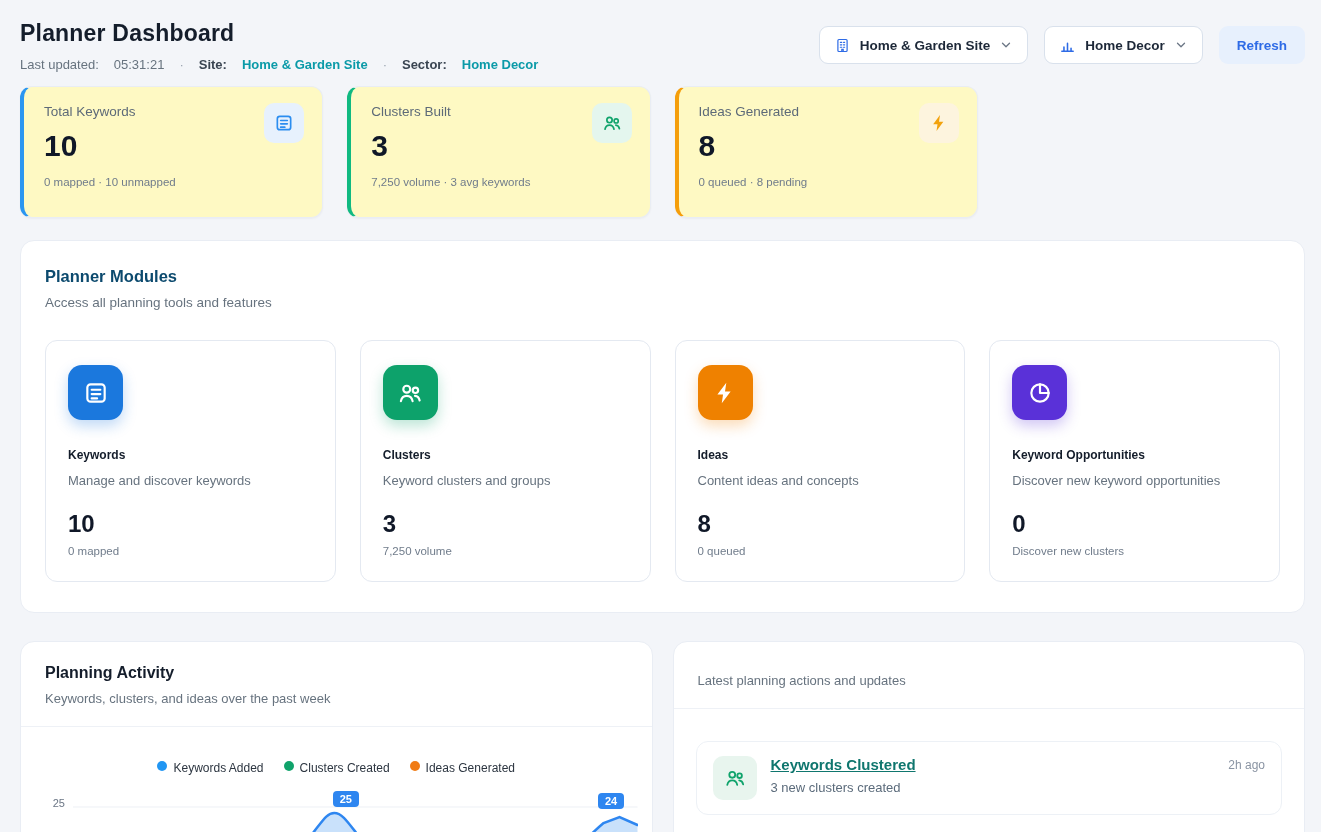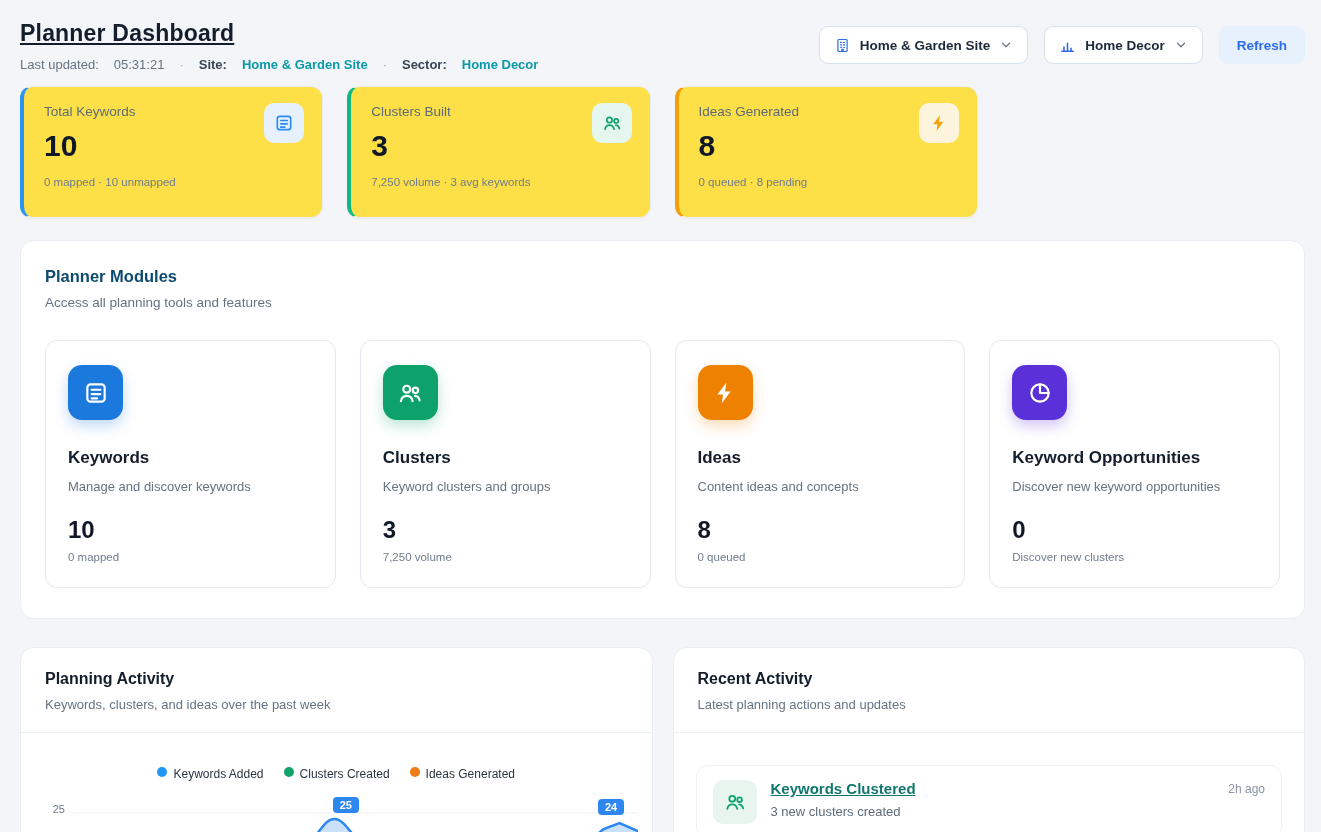--- a/index.html
+++ b/index.html
@@ -11,21 +11,21 @@
   }
   .page {
     width:1321px; height:832px;
     overflow:hidden;
     padding:20px 16px 0 20px;
     position:relative;
   }
 
   
   .header-row { display:flex; justify-content:space-between; align-items:flex-start; }
-  .page-title { font-size:23px; font-weight:700; color:#141d2b; margin:0; letter-spacing:.2px;text-decoration:underline; }
+  .page-title { font-size:23px; font-weight:700; color:#141d2b; margin:0; letter-spacing:.2px; }
   .meta-line { margin-top:10px; font-size:13px; color:#67737f; display:flex; align-items:center; gap:15px; }
   .meta-line .strong { color:#3a4552; font-weight:700; }
   .meta-link { color:#0a9aa8; font-weight:700; text-decoration:none; cursor:pointer; }
   .meta-sep { color:#9aa4b0; }
 
   .controls { display:flex; gap:16px; align-items:center; margin-top:6px; }
   .btn-outline {
     display:flex; align-items:center; gap:9px;
     background:#fff; border:1px solid #d9e1ec; border-radius:9px;
     height:38px; padding:0 14px; font-size:13.5px; font-weight:700; color:#1d2838;
@@ -35,21 +35,21 @@
   .btn-outline .chevron { color:#6b7685; display:flex; }
   .btn-refresh {
     background:#e7f0fd; color:#2e6be6; border:none; border-radius:9px;
     height:38px; padding:0 18px; font-size:13.5px; font-weight:700; cursor:pointer;
     font-family:Liberation Sans, sans-serif;
   }
 
   
   .stats { display:grid; grid-template-columns:repeat(4,1fr); gap:24px; margin-top:14px; }
   .stat-card {
-    position:relative; background:#fde047; border:1px solid #e9edf4; border-radius:12px;
+    position:relative; background:#fef9c3; border:1px solid #e9edf4; border-radius:12px;
     padding:17px 20px 14px; min-height:132px; box-shadow:0 1px 2px rgba(16,24,40,.04);
   }
   .accent-blue   { border-left:4px solid #2b96f1; }
   .accent-green  { border-left:4px solid #10b981; }
   .accent-amber  { border-left:4px solid #f59e0b; }
   .accent-purple { border-left:4px solid #8b5cf6; }
   .stat-label { font-size:13.5px; color:#5d6a78; }
   .stat-value { font-size:30px; font-weight:800; color:#101828; margin-top:10px; }
   .stat-caption { font-size:11.5px; color:#707c8b; margin-top:13px; }
   .stat-icon {
@@ -74,21 +74,21 @@
     background:#fff; cursor:pointer;
   }
   .module-icon {
     width:55px; height:55px; border-radius:14px; color:#fff;
     display:flex; align-items:center; justify-content:center;
   }
   .mod-blue   { background:#1b78dd; box-shadow:0 6px 14px rgba(27,120,221,.28); }
   .mod-green  { background:#0da26b; box-shadow:0 6px 14px rgba(13,162,107,.28); }
   .mod-orange { background:#ef8100; box-shadow:0 6px 14px rgba(239,129,0,.28); }
   .mod-purple { background:#5a31d8; box-shadow:0 6px 14px rgba(90,49,216,.28); }
-  .module-title { margin-top:28px; font-size:17px; font-weight:700; color:#141d2b; }
+  .module-title { margin-top:28px; font-size:12px; font-weight:700; color:#141d2b; }
   .module-desc { margin-top:11px; font-size:13px; color:#67737f; }
   .module-value { margin-top:22px; font-size:24px; font-weight:800; color:#101828; }
   .module-caption { margin-top:7px; font-size:11.5px; color:#707c8b; }
 
   
   .bottom-grid { display:grid; grid-template-columns:1fr 1fr; gap:20px; margin-top:28px; }
   .bottom-card { background:#fff; border:1px solid #e9edf4; border-radius:14px; height:300px; overflow:hidden; }
   .bottom-header { padding:22px 24px 20px; border-bottom:1px solid #eef1f6; }
   .bottom-title { font-size:16px; font-weight:700; color:#141d2b; }
   .bottom-sub { font-size:13px; color:#67737f; margin-top:9px; }
@@ -311,21 +311,20 @@
                      C330,92 400,96 455,84 C495,74 515,48 532,34 L548,28 L566,36" fill="none" stroke="#2e86f0" stroke-width="2.5" stroke-linecap="round"></path>
           </svg>
           <span class="pt-badge badge-a">25</span>
           <span class="pt-badge badge-b">24</span>
         </div>
       </div>
     </div>
 
     <div class="bottom-card">
       <div class="bottom-header">
-        <div class="bottom-title">Recent Activity</div>
         <div class="bottom-sub">Latest planning actions and updates</div>
       </div>
 
       <div class="activity-body">
         <div class="activity-item">
           <div class="activity-icon">
             <svg width="22" height="22" viewBox="0 0 24 24" fill="none" stroke="currentColor" stroke-width="2" stroke-linecap="round">
               <circle cx="9" cy="8.5" r="3.2"></circle>
                 <path d="M3.6 19.5c.6-3 2.8-4.9 5.4-4.9s4.8 1.9 5.4 4.9"></path>
               <circle cx="17" cy="9.5" r="2.5"></circle>

